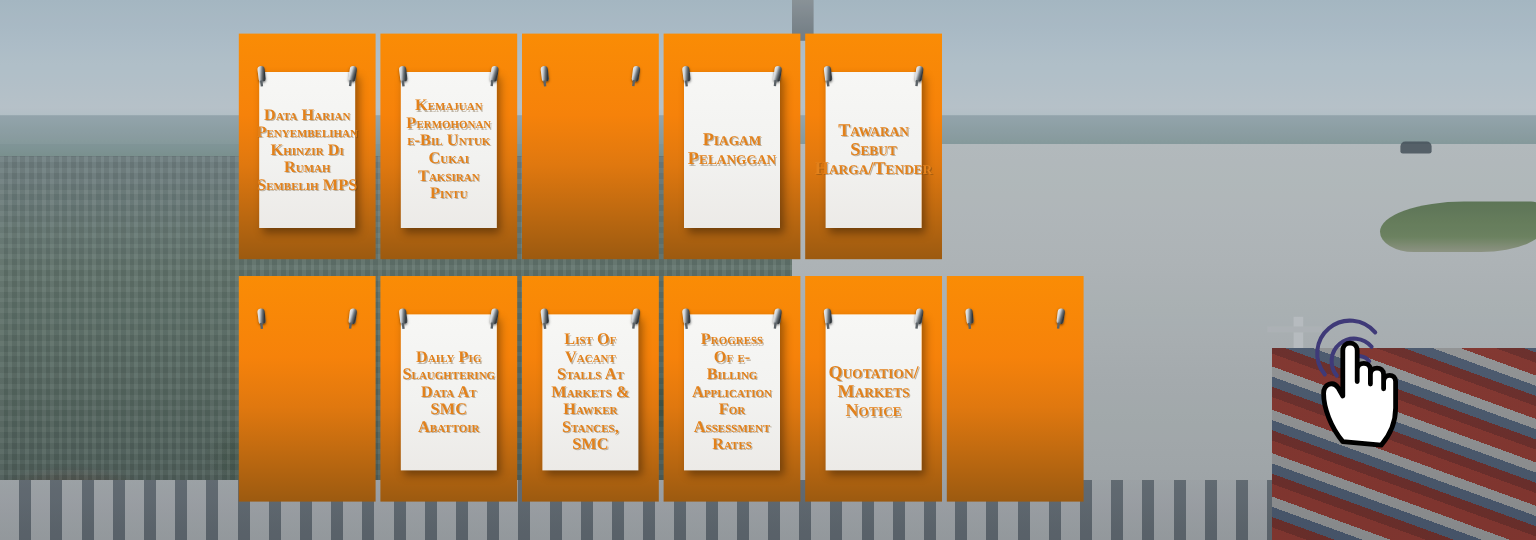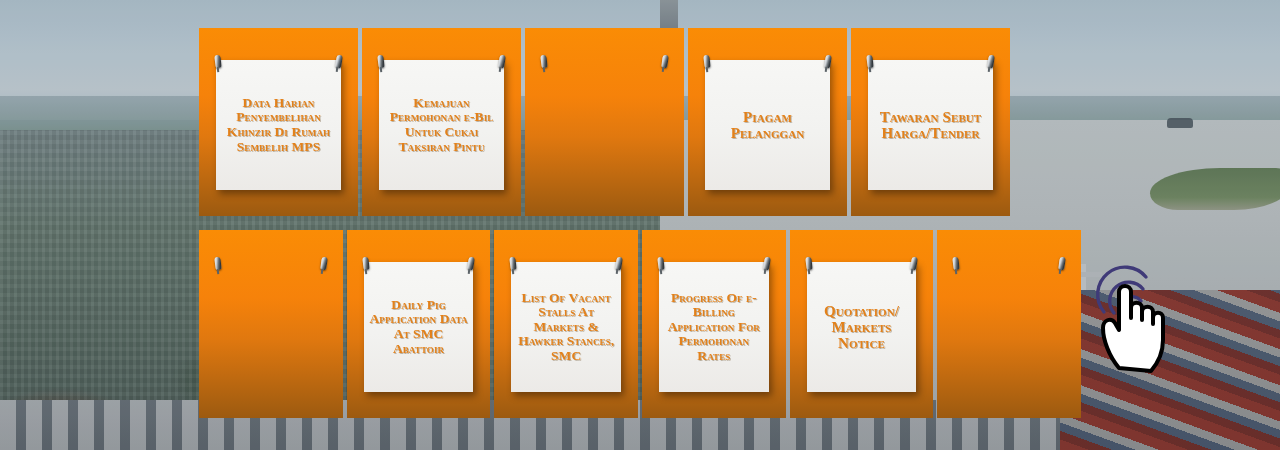--- a/index.html
+++ b/index.html
@@ -126,21 +126,21 @@
     display: flex;
     flex-direction: column;
     gap: 14px;
   }
   .row {
     display: flex;
     gap: 4px;
   }
   .panel {
     position: relative;
-    width: 159px;
+    width: 114px;
     height: 188px;
     background: linear-gradient(180deg,
         #fa8c05 0%,
         #f6820a 36%,
         #e0780f 58%,
         #c06a10 78%,
         #9c5a10 100%);
     box-sizing: border-box;
     cursor: pointer;
   }
@@ -272,37 +272,37 @@
 
       <div class="panel">
         <span class="pin left"></span>
         <span class="pin right"></span>
       </div>
 
       <div class="panel">
         <span class="pin left"></span>
         <span class="pin right"></span>
         <div class="card">
-          <div class="card-title sm">Daily Pig Application Data At SMC Abattoir</div>
+          <div class="card-title sm">Daily Pig Slaughtering Data At SMC Abattoir</div>
         </div>
       </div>
 
       <div class="panel">
         <span class="pin left"></span>
         <span class="pin right"></span>
         <div class="card">
           <div class="card-title sm">List Of Vacant Stalls At Markets &amp; Hawker Stances, SMC</div>
         </div>
       </div>
 
       <div class="panel">
         <span class="pin left"></span>
         <span class="pin right"></span>
         <div class="card">
-          <div class="card-title sm">Progress Of e-Billing Application For Permohonan Rates</div>
+          <div class="card-title sm">Progress Of e-Billing Application For Assessment Rates</div>
         </div>
       </div>
 
       <div class="panel">
         <span class="pin left"></span>
         <span class="pin right"></span>
         <div class="card">
           <div class="card-title">Quotation/ Markets Notice</div>
         </div>
       </div>

